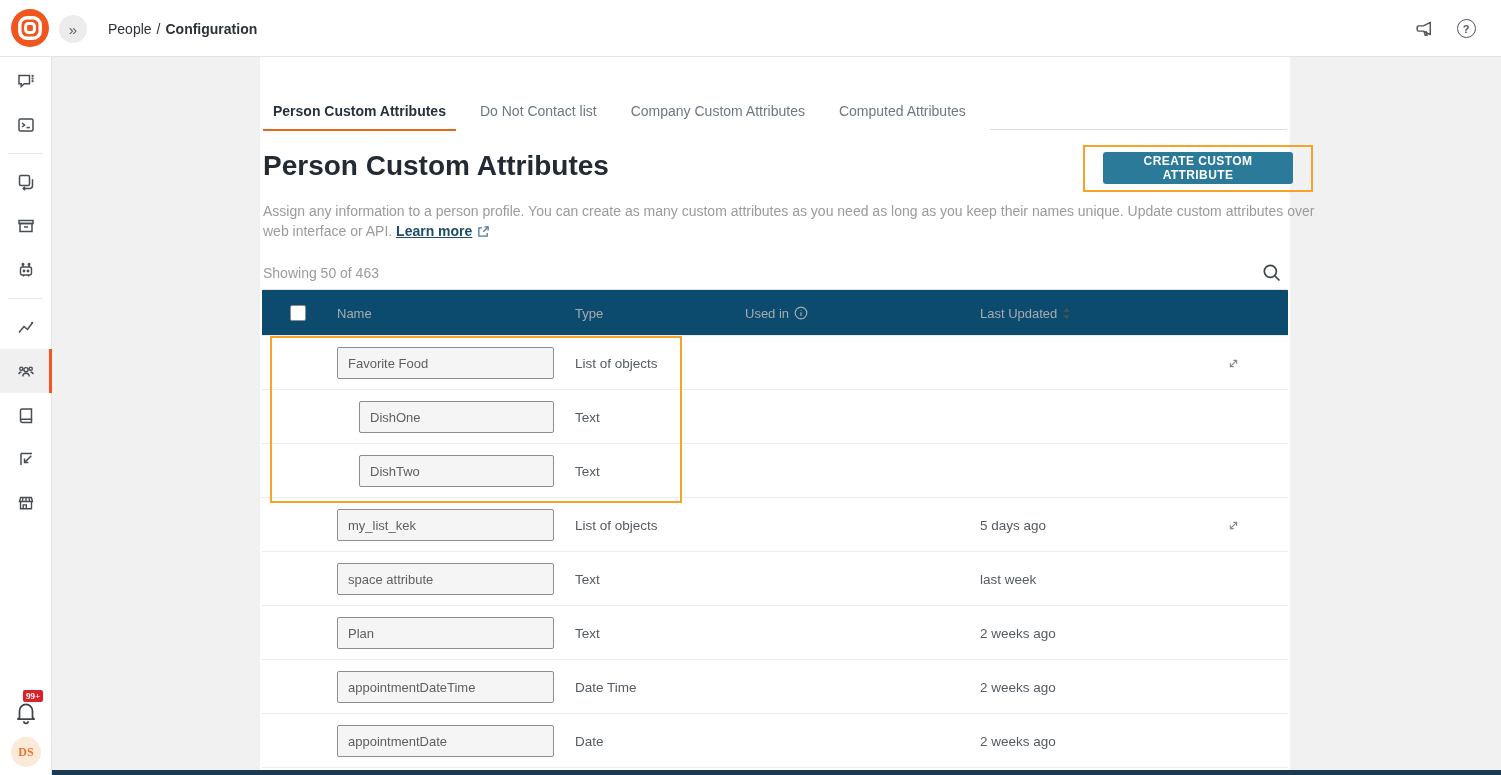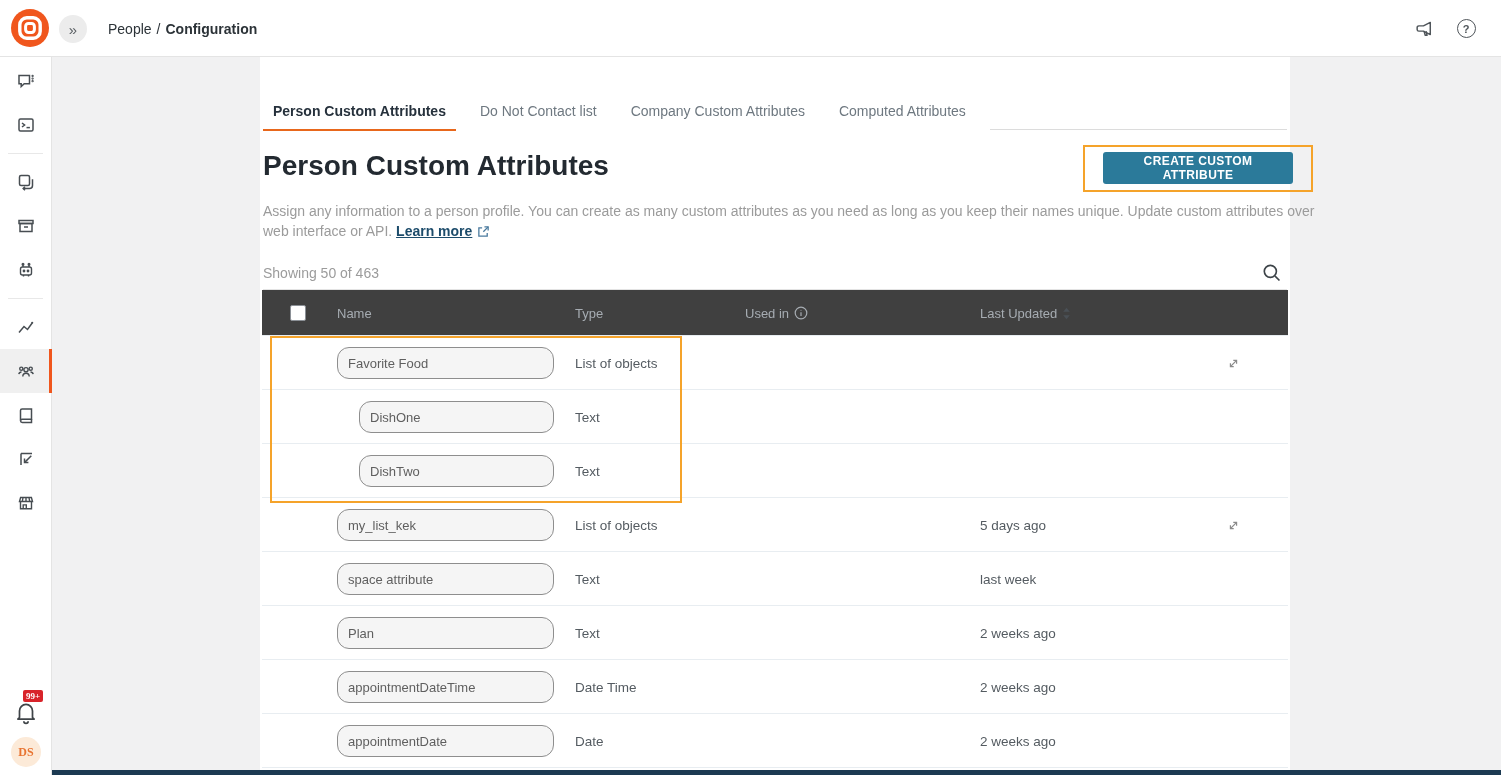--- a/index.html
+++ b/index.html
@@ -73,36 +73,36 @@
   .description { position:absolute; left:3px; top:144px; font-size:14px; line-height:20px; color:#9b9b9b; }
   .description .line { white-space:nowrap; }
   .learn-more { color:#1D4C6B; font-weight:bold; text-decoration:underline; cursor:pointer; }
   .ext-icon { display:inline-block; vertical-align:-2px; margin-left:5px; color:#4A7A9E; }
 
   .results-row { position:absolute; left:3px; top:200px; width:1024px; height:33px; display:flex; align-items:center; border-bottom:1px solid #e3e3e3; }
   .results-text { font-size:14px; color:#9b9b9b; }
   .search-btn { margin-left:auto; margin-right:4px; width:22px; height:22px; color:#3c4348; cursor:pointer; }
 
   
-  .thead { position:absolute; left:2px; top:233px; width:1026px; height:46px; background:#404040; border-bottom:1px solid #e8edf1; font-size:13px; color:#a6acb2; }
+  .thead { position:absolute; left:2px; top:233px; width:1026px; height:46px; background:#0c4a6e; border-bottom:1px solid #e8edf1; font-size:13px; color:#a6acb2; }
   .thead > div { position:absolute; top:0; height:46px; display:flex; align-items:center; gap:5px; }
   .th-check { left:28px; }
   .th-name  { left:75px; }
   .th-type  { left:313px; }
   .th-used  { left:483px; }
   .th-upd   { left:718px; }
   .checkbox { width:16px; height:16px; border:1.5px solid #8b9096; border-radius:2px; background:#fff; cursor:pointer; }
   .info-icon, .sort-icon { display:inline-flex; cursor:pointer; }
 
   .tbody { position:absolute; left:2px; top:279px; width:1026px; }
   .trow { position:relative; height:54px; border-bottom:1px solid #e8edf1; }
   .cell-name { position:absolute; left:75px; top:11px; }
   .trow.indent .cell-name { left:97px; }
   .name-input {
-    width:217px; height:32px; background:#f5f5f5; border:1px solid #8e8e8e; border-radius:12px;
+    width:217px; height:32px; background:#f5f5f5; border:1px solid #8e8e8e; border-radius:2px;
     font-family:"Liberation Sans", sans-serif; font-size:13px; color:#5f5f5f; padding:0 10px;
   }
   .trow.indent .name-input { width:195px; }
   .cell-type    { position:absolute; left:313px; top:0; height:54px; display:flex; align-items:center; font-size:13.5px; color:#545B61; }
   .cell-used    { position:absolute; left:483px; top:0; height:54px; display:flex; align-items:center; font-size:13.5px; color:#545B61; }
   .cell-updated { position:absolute; left:718px; top:0; height:54px; display:flex; align-items:center; font-size:13.5px; color:#545B61; }
   .cell-expand  { position:absolute; left:966px; top:0; height:54px; display:flex; align-items:center; color:#8a8a8a; cursor:pointer; }
 
   
   .annotation { position:absolute; border:2px solid #F5A32A; background:transparent; pointer-events:none; z-index:40; }

